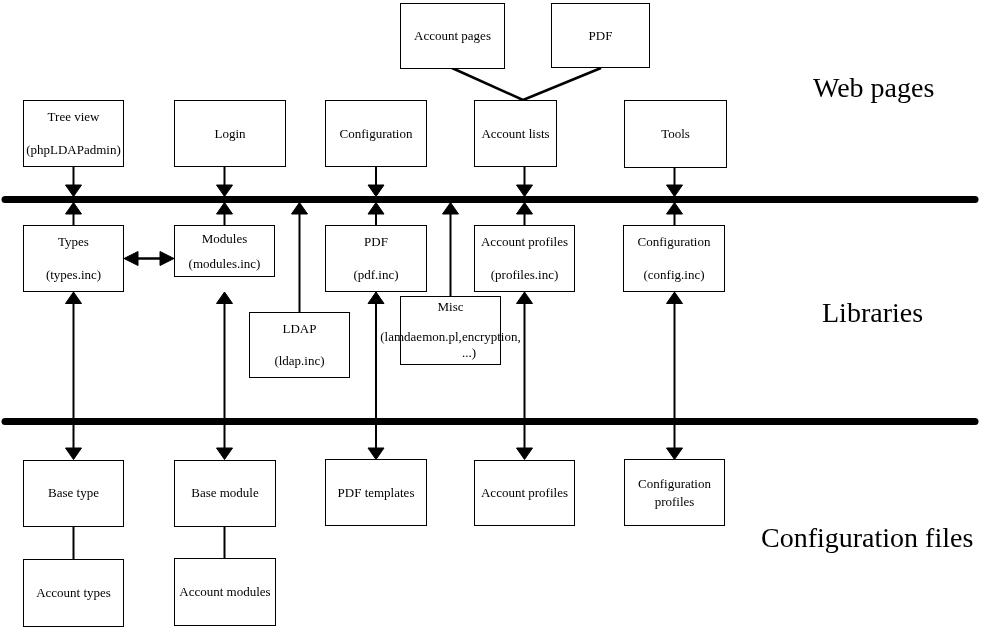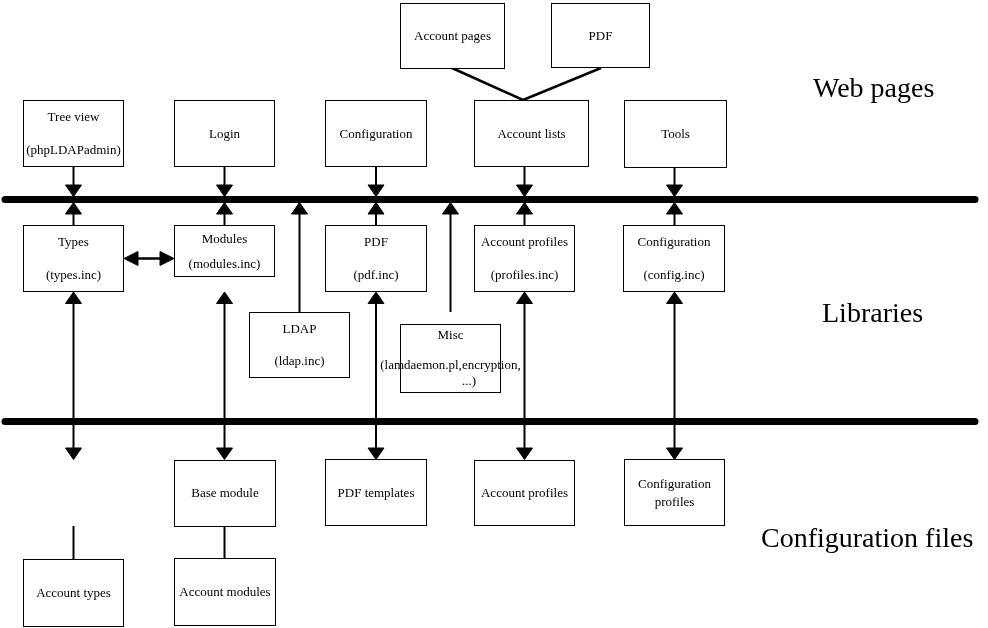--- a/index.html
+++ b/index.html
@@ -120,27 +120,27 @@
     <span>Account pages</span>
   </div>
   <div class="box" style="left:551px;top:3px;width:99px;height:65px">
     <span>PDF</span>
   </div>
 
   <div class="box two" style="left:23px;top:100px;width:101px;height:67px">
     <span>Tree view</span>
     <span>(phpLDAPadmin)</span>
   </div>
-  <div class="box" style="left:174px;top:100px;width:101px;height:67px">
+  <div class="box" style="left:174px;top:100px;width:112px;height:67px">
     <span>Login</span>
   </div>
   <div class="box" style="left:325px;top:100px;width:102px;height:67px">
     <span>Configuration</span>
   </div>
-  <div class="box" style="left:474px;top:100px;width:115px;height:67px">
+  <div class="box" style="left:474px;top:100px;width:83px;height:67px">
     <span>Account lists</span>
   </div>
   <div class="box" style="left:624px;top:100px;width:103px;height:68px">
     <span>Tools</span>
   </div>
 
   <div class="box two" style="left:23px;top:225px;width:101px;height:67px">
     <span>Types</span>
     <span>(types.inc)</span>
   </div>
@@ -158,28 +158,31 @@
   </div>
   <div class="box two" style="left:623px;top:225px;width:102px;height:67px">
     <span>Configuration</span>
     <span>(config.inc)</span>
   </div>
 
   <div class="box two" style="left:249px;top:312px;width:101px;height:66px">
     <span>LDAP</span>
     <span>(ldap.inc)</span>
   </div>
-  <div class="box three" style="left:400px;top:324px;width:101px;height:69px">
+  <div class="box three" style="left:400px;top:296px;width:101px;height:69px">
     <span>Misc</span>
     <span class="subgroup">
       <span>(lamdaemon.pl,</span>
       <span>encryption, ...)</span>
     </span>
   </div>
 
+  <div class="box" style="left:23px;top:459.5px;width:101px;height:67px">
+    <span>Base type</span>
+  </div>
   <div class="box" style="left:174px;top:459.5px;width:102px;height:67px">
     <span>Base module</span>
   </div>
   <div class="box" style="left:325px;top:459px;width:102px;height:67px">
     <span>PDF templates</span>
   </div>
   <div class="box" style="left:474px;top:459.5px;width:101px;height:66px">
     <span>Account profiles</span>
   </div>
   <div class="box" style="left:624px;top:459px;width:101px;height:67px">

